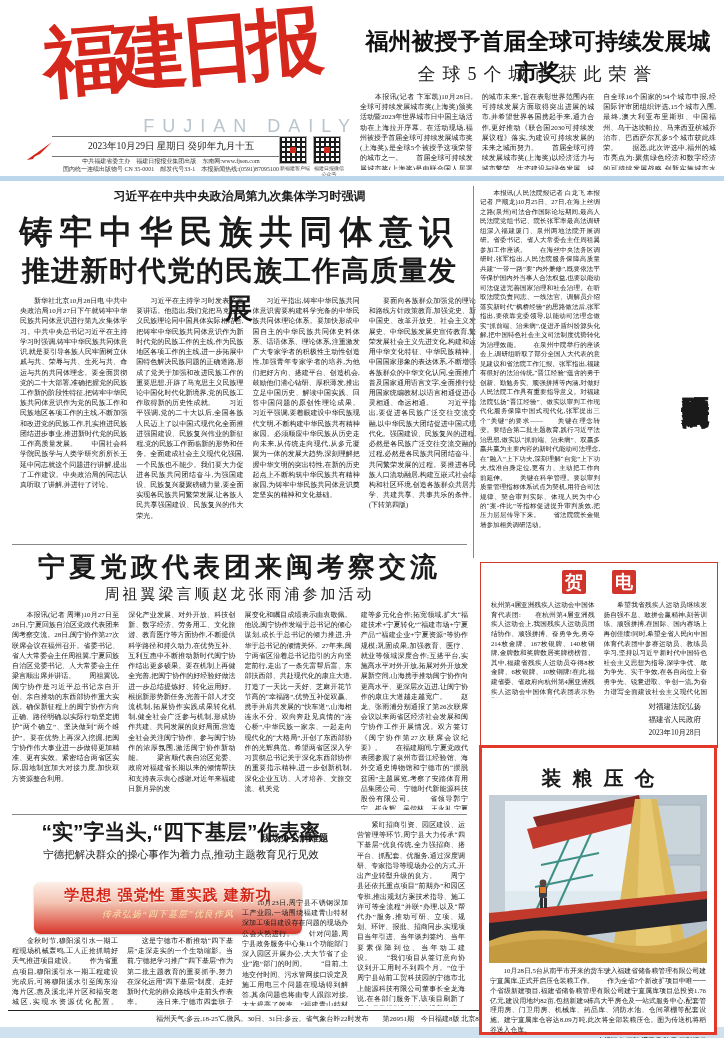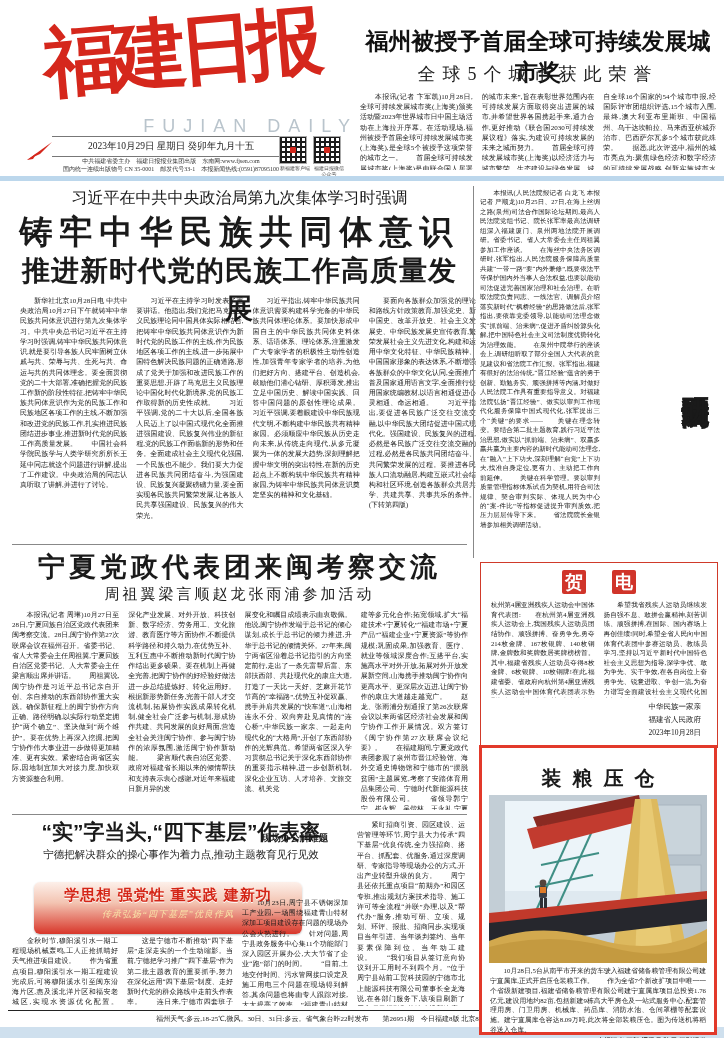--- a/index.html
+++ b/index.html
@@ -22,21 +22,21 @@
   .qr i{position:absolute;left:10px;top:10px;width:6px;height:6px;background:#d5271c;border-radius:1px;}
   .qr-cap{font-size:5px;color:#444;text-align:center;width:32px;margin-top:1px;}
   .blueband{left:0;top:176px;width:724px;height:5px;background:#bcd7ec;}
 
   
   .award-title{left:358px;top:26px;width:360px;font-size:23px;font-weight:900;letter-spacing:0px;color:#111;}
   .award-sub{left:358px;top:62px;width:360px;font-size:18px;letter-spacing:7px;color:#222;}
   .award-cols{left:360px;top:92px;width:356px;height:78px;}
 
   
-  .lead-kicker{left:12px;top:188px;width:455px;font-size:16px;font-weight:400;}
+  .lead-kicker{left:12px;top:188px;width:455px;font-size:12px;font-weight:700;}
   .lead-h1{left:12px;top:210px;width:455px;font-size:33px;font-weight:900;letter-spacing:7px;}
   .lead-h2{left:12px;top:252px;width:455px;font-size:28px;font-weight:900;letter-spacing:1px;}
   .lead-cols{left:12px;top:296px;width:456px;height:244px;margin-left:8px;}
 
   
   .court-body{left:480px;top:188px;width:120px;height:368px;font-size:6.5px;}
   .court-title{left:616px;top:192px;width:98px;height:368px;writing-mode:vertical-rl;text-orientation:upright;font-size:28px;font-weight:900;display:flex;justify-content:center;}
 
   
   .hedian{left:480px;top:562px;width:236px;height:184px;border:1px solid #d03a2a;background:#fff;}
@@ -134,21 +134,21 @@
   <div class="abs hedian">
     <div class="hedian-title">
       <b>贺</b>
       <b>电</b>
     </div>
     <div class="hedian-cols cols">
       <div class="bodytext">杭州第4届亚洲残疾人运动会中国体育代表团:　　在杭州第4届亚洲残疾人运动会上,我国残疾人运动员团结协作、顽强拼搏、奋勇争先,勇夺214枚金牌、167枚银牌、140枚铜牌,金牌数和奖牌数居奖牌榜榜首。其中,福建省残疾人运动员夺得8枚金牌、6枚银牌、10枚铜牌!在此,福建省委、省政府向杭州第4届亚洲残疾人运动会中国体育代表团表示热烈祝贺!向中国残联对福建省残疾人事业发展的关心支持表示诚挚感谢!向我省全体参赛运动员、教练员致以亲切慰问!</div>
       <div class="bodytext">　　希望我省残疾人运动员继续发扬自强不息、敢拼会赢精神,刻苦训练、顽强拼搏,在国际、国内赛场上再创佳绩!同时,希望全省人民向中国体育代表团中参赛运动员、教练员学习,坚持以习近平新时代中国特色社会主义思想为指导,深学争优、敢为争先、实干争效,在各自岗位上奋勇争先、锐意进取、争创一流,为奋力谱写全面建设社会主义现代化国家福建篇章、在中国式现代化进程中促进残疾人事业全面发展作出更大贡献!</div>
     </div>
     <div class="hedian-sign">
-      <div>中华民族一家亲</div>
+      <div>对福建法院弘扬</div>
       <div>福建省人民政府</div>
       <div>2023年10月28日</div>
     </div>
   </div>
 
   <div class="hline" style="left:12px;top:544px;width:455px;background:#888;"></div>
   <div class="hline" style="left:12px;top:814px;width:455px;background:#888;"></div>
 
   <div class="abs nx-title sans center">宁夏党政代表团来闽考察交流</div>
   <div class="abs nx-sub center">周祖翼梁言顺赵龙张雨浦参加活动</div>

